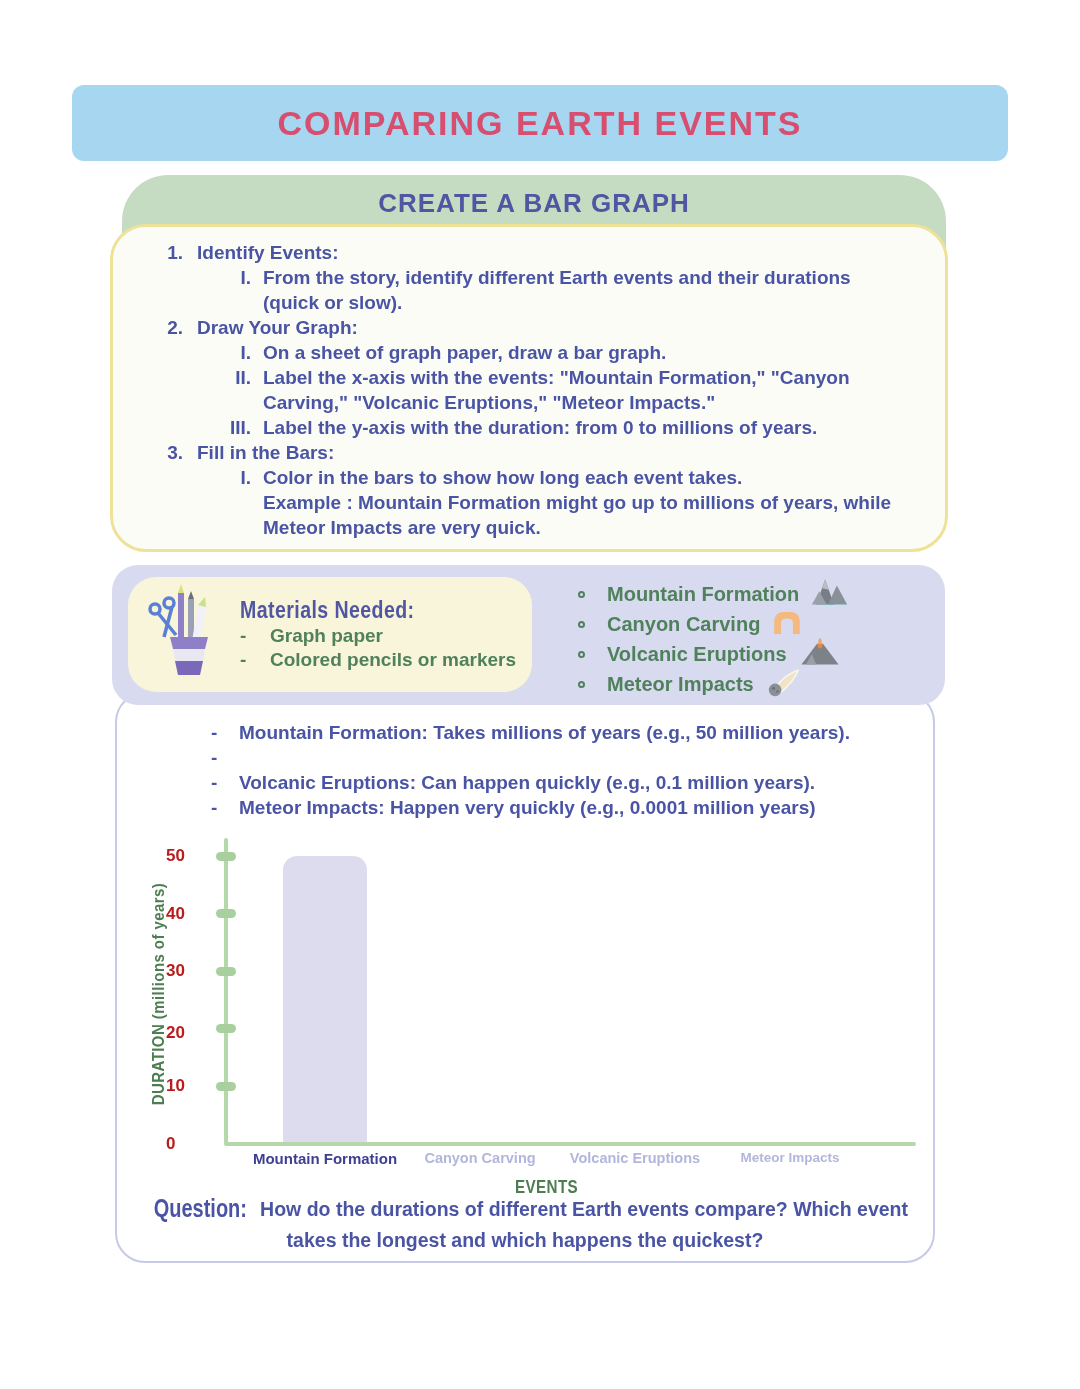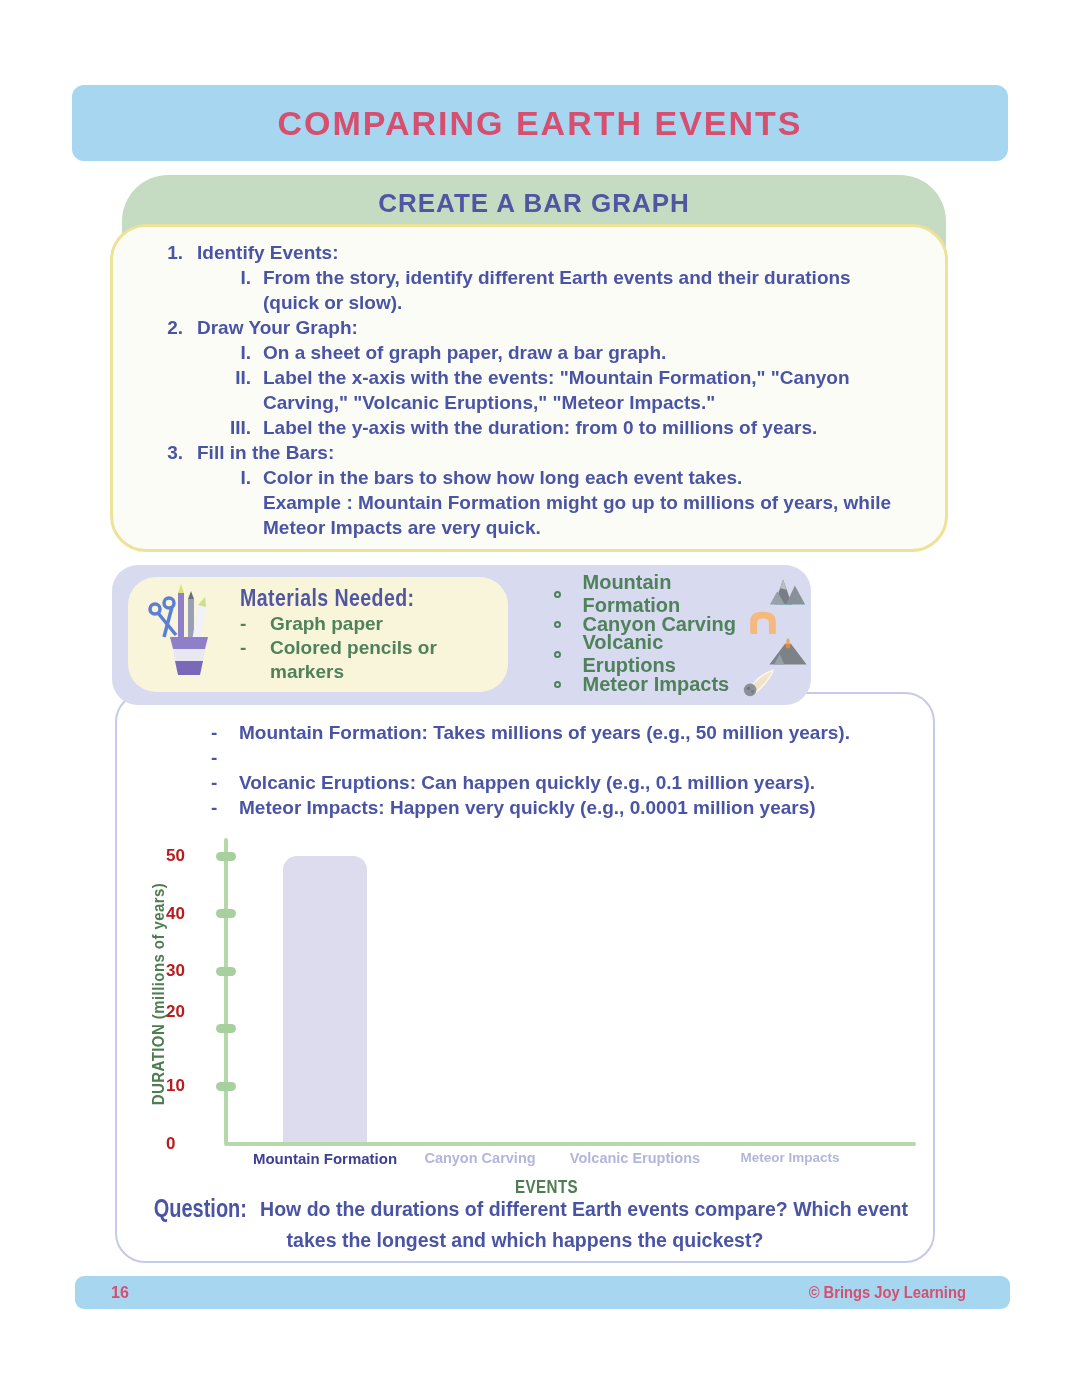--- a/index.html
+++ b/index.html
@@ -19,21 +19,21 @@
   .instruction-box { position:absolute; left:110px; top:224px; width:838px; height:328px;
     background:#fcfcf7; border:3px solid #eee298; border-radius:36px;
     padding:13px 42px 10px 44px; color:#4a54a4; font-size:19px; line-height:25px; font-weight:bold; }
   .step { display:flex; }
   .step .n { width:26px; text-align:right; margin-right:14px; flex:none; }
   .sub { display:flex; margin-left:64px; }
   .sub .rn { width:30px; text-align:right; margin-right:12px; flex:none; }
   .sub .t { flex:1; }
 
   
-  .lavender-panel { position:absolute; left:112px; top:565px; width:699px; height:140px;
+  .lavender-panel { position:absolute; left:112px; top:565px; width:833px; height:140px;
     background:#d8daf0; border-radius:26px; display:flex; z-index:3; }
   .materials-box { margin:12px 0 0 16px; width:404px; height:115px;
     background:#f8f5da; border-radius:28px; display:flex; align-items:center; padding:6px 10px 6px 14px; }
   .materials-text { margin-left:10px; }
   .materials-text h3 { color:#5156a3; font-size:23px; font-weight:bold;
     display:inline-block; transform:scaleX(.85); transform-origin:left; letter-spacing:.5px; }
   .mat-item { display:flex; color:#4f815b; font-size:19px; font-weight:bold; line-height:24px; }
   .mat-item .d { width:14px; margin-right:16px; flex:none; }
   .events-list { margin:14px 0 0 46px; }
   .ev-item { display:flex; align-items:center; height:30px; }
@@ -243,21 +243,21 @@
       <div class="plot">
         <div class="yaxis"></div>
         <div id="bars">
             <div class="bar" style="left: 59px; height: 288px; background: rgb(220, 220, 238);"></div>
           </div>
         <div id="ticks">
             <div class="ticklab" style="bottom: -10px;">0</div>
             <div class="tickdot" style="bottom: 53.1px;"></div>
             <div class="ticklab" style="bottom: 47.6px;">10</div>
             <div class="tickdot" style="bottom: 110.7px;"></div>
-            <div class="ticklab" style="bottom: 122px;">20</div>
+            <div class="ticklab" style="bottom: 101px;">20</div>
             <div class="tickdot" style="bottom: 168.3px;"></div>
             <div class="ticklab" style="bottom: 162.8px;">30</div>
             <div class="tickdot" style="bottom: 225.9px;"></div>
             <div class="ticklab" style="bottom: 220.4px;">40</div>
             <div class="tickdot" style="bottom: 283.5px;"></div>
             <div class="ticklab" style="bottom: 278px;">50</div>
           </div>
         <div class="xaxis"></div>
       </div>
       <div class="xcats" id="xcats">
@@ -270,17 +270,13 @@
         <span>EVENTS</span>
       </div>
     </div>
 
     <div class="question">
       <span class="q-label">Question:</span>
       <span>How do the durations of different Earth events compare? Which event takes the longest and which happens the quickest?</span>
     </div>
   </div>
 
-  <div class="footer">
-    <span class="pg">16</span>
-    <span class="cp">© Brings Joy Learning</span>
-  </div>
 </div>
 
 </body></html>

